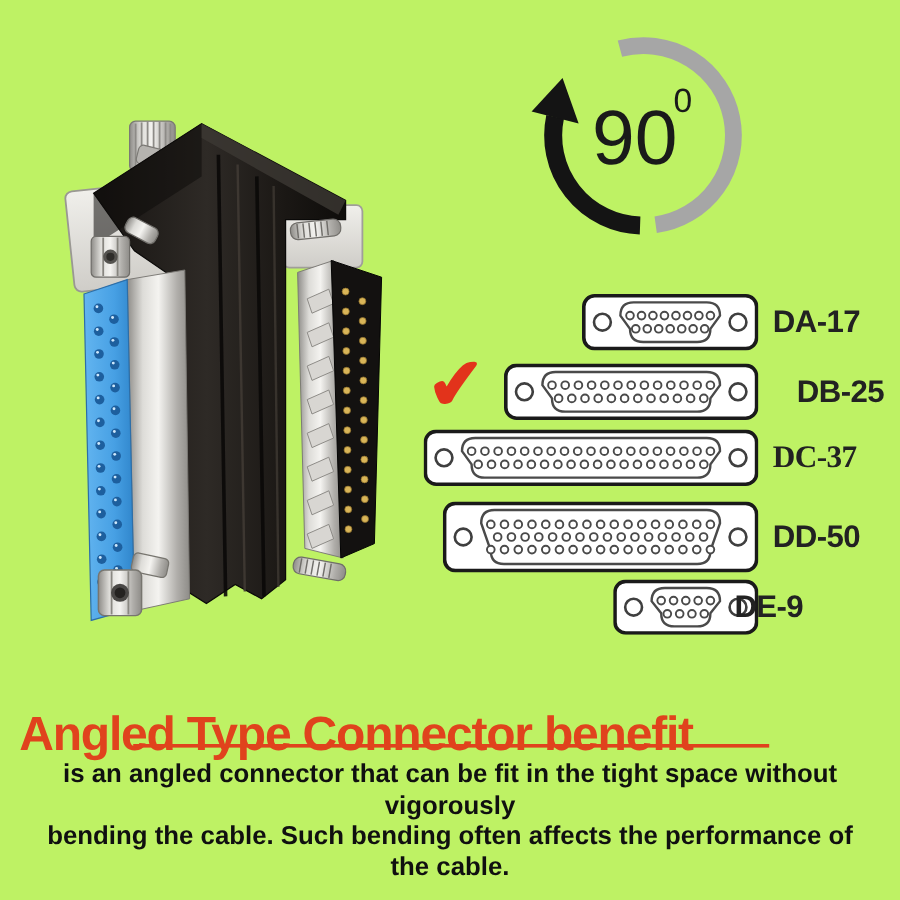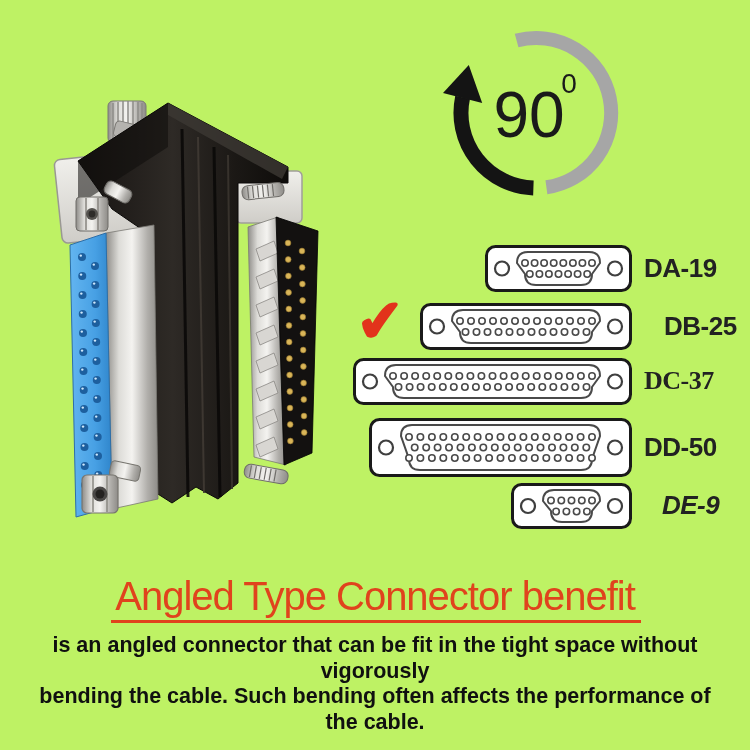--- a/index.html
+++ b/index.html
@@ -7,22 +7,22 @@
          font-family:"Liberation Sans",sans-serif;}
   svg{display:block;}
   .badge{position:absolute;left:430px;top:15px;}
   .badge-num{font-family:"Liberation Sans",sans-serif;font-size:64px;font-weight:500;fill:#1a1a1a;}
   .badge-sup{font-family:"Liberation Sans",sans-serif;font-size:28px;font-weight:500;fill:#1a1a1a;}
   #connector-list .diagram{position:absolute;}
   .connector-label{position:absolute;font-size:26px;font-weight:700;letter-spacing:-0.5px;
                    color:#222;white-space:nowrap;}
   .checkmark{position:absolute;font-size:58px;font-weight:700;line-height:60px;
              transform:rotate(-4deg);}
-  .heading{position:absolute;left:0;right:0;top:574px;margin:0;text-align:center;
-           font-size:40px;font-weight:400;letter-spacing:-1px;color:var(--accent,#e0431d);}
+  .heading{position:absolute;left:0;right:0;top:574px;margin:16px;text-align:left;
+           font-size:40px;font-weight:700;letter-spacing:-1px;color:var(--accent,#e0431d);}
   .underline{position:absolute;left:111px;top:620px;width:530px;height:3px;
              background:var(--accent,#e0431d);}
   .body-text{position:absolute;left:25px;right:25px;top:633px;text-align:center;
              font-size:21.5px;line-height:25.5px;font-weight:700;color:#101010;}
   .body-text .indent{padding-left:36px;}
 </style>
 </head>
 <body>
 
 <div class="stage">
@@ -247,21 +247,21 @@
         <circle cx="97.4" cy="18.0" r="3.2" fill="#fff" stroke="#4a4a4a" stroke-width="1.6"></circle>
         <circle cx="107.0" cy="18.0" r="3.2" fill="#fff" stroke="#4a4a4a" stroke-width="1.6"></circle>
         <circle cx="44.8" cy="29.0" r="3.2" fill="#fff" stroke="#4a4a4a" stroke-width="1.6"></circle>
         <circle cx="54.4" cy="29.0" r="3.2" fill="#fff" stroke="#4a4a4a" stroke-width="1.6"></circle>
         <circle cx="63.9" cy="29.0" r="3.2" fill="#fff" stroke="#4a4a4a" stroke-width="1.6"></circle>
         <circle cx="73.5" cy="29.0" r="3.2" fill="#fff" stroke="#4a4a4a" stroke-width="1.6"></circle>
         <circle cx="83.1" cy="29.0" r="3.2" fill="#fff" stroke="#4a4a4a" stroke-width="1.6"></circle>
         <circle cx="92.6" cy="29.0" r="3.2" fill="#fff" stroke="#4a4a4a" stroke-width="1.6"></circle>
         <circle cx="102.2" cy="29.0" r="3.2" fill="#fff" stroke="#4a4a4a" stroke-width="1.6"></circle>
       </svg>
-      <div class="connector-label" style="left: 644px; top: 252.5px;">DA-19</div>
+      <div class="connector-label" style="left: 644px; top: 252.5px;">DA-17</div>
       <svg width="212" height="47" viewBox="0 0 212 47" class="diagram" style="left: 420px; top: 303px;">
         <rect x="1.5" y="1.5" width="209" height="44" rx="9" fill="#fff" stroke="#1a1a1a" stroke-width="3"></rect>
         <circle cx="17" cy="23.5" r="7" fill="none" stroke="#3f3f3f" stroke-width="2.2"></circle>
         <circle cx="195" cy="23.5" r="7" fill="none" stroke="#3f3f3f" stroke-width="2.2"></circle>
         <path d="M 43 7 L 169 7 Q 180 7 180 18 L 172 29 Q 172 40 161 40 L 51 40 Q 40 40 40 29 L 32 18 Q 32 7 43 7 Z" fill="none" stroke="#4a4a4a" stroke-width="2"></path>
         <circle cx="40.0" cy="18.0" r="3.2" fill="#fff" stroke="#4a4a4a" stroke-width="1.6"></circle>
         <circle cx="51.0" cy="18.0" r="3.2" fill="#fff" stroke="#4a4a4a" stroke-width="1.6"></circle>
         <circle cx="62.0" cy="18.0" r="3.2" fill="#fff" stroke="#4a4a4a" stroke-width="1.6"></circle>
         <circle cx="73.0" cy="18.0" r="3.2" fill="#fff" stroke="#4a4a4a" stroke-width="1.6"></circle>
         <circle cx="84.0" cy="18.0" r="3.2" fill="#fff" stroke="#4a4a4a" stroke-width="1.6"></circle>
@@ -397,21 +397,21 @@
         <circle cx="40.0" cy="17.5" r="3.2" fill="#fff" stroke="#4a4a4a" stroke-width="1.6"></circle>
         <circle cx="50.3" cy="17.5" r="3.2" fill="#fff" stroke="#4a4a4a" stroke-width="1.6"></circle>
         <circle cx="60.5" cy="17.5" r="3.2" fill="#fff" stroke="#4a4a4a" stroke-width="1.6"></circle>
         <circle cx="70.8" cy="17.5" r="3.2" fill="#fff" stroke="#4a4a4a" stroke-width="1.6"></circle>
         <circle cx="81.0" cy="17.5" r="3.2" fill="#fff" stroke="#4a4a4a" stroke-width="1.6"></circle>
         <circle cx="45.1" cy="28.5" r="3.2" fill="#fff" stroke="#4a4a4a" stroke-width="1.6"></circle>
         <circle cx="55.4" cy="28.5" r="3.2" fill="#fff" stroke="#4a4a4a" stroke-width="1.6"></circle>
         <circle cx="65.6" cy="28.5" r="3.2" fill="#fff" stroke="#4a4a4a" stroke-width="1.6"></circle>
         <circle cx="75.9" cy="28.5" r="3.2" fill="#fff" stroke="#4a4a4a" stroke-width="1.6"></circle>
       </svg>
-      <div class="connector-label" style="left: 662px; top: 490px; font-style: italic;">DE-9</div>
+      <div class="connector-label" style="left: 612px; top: 490px;">DE-9</div>
     </div>
 
   <h1 class="heading">Angled Type Connector benefit</h1>
   <div class="underline"></div>
   <div class="body-text">
     <div>is an angled connector that can be fit in the tight space without vigorously</div>
     <div>bending the cable. Such bending often affects the performance of the cable.</div>
   </div>
 </div>
 

